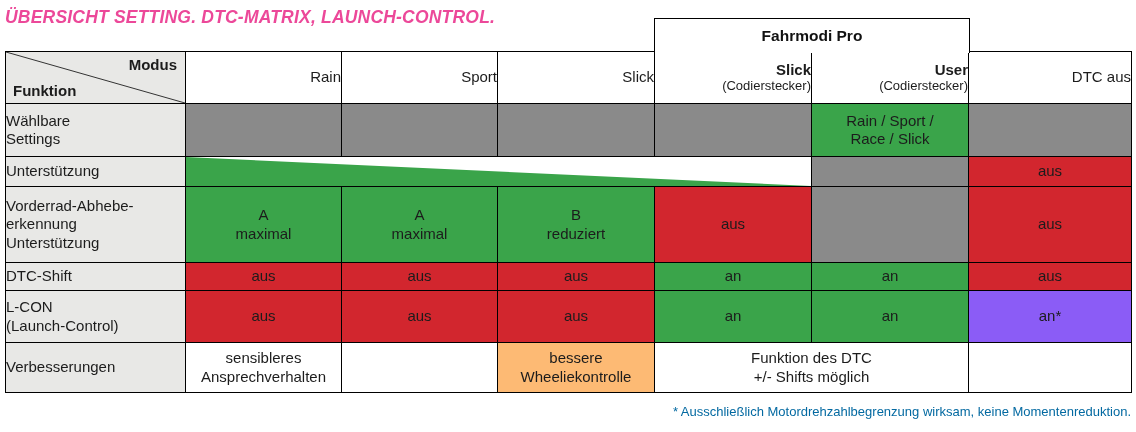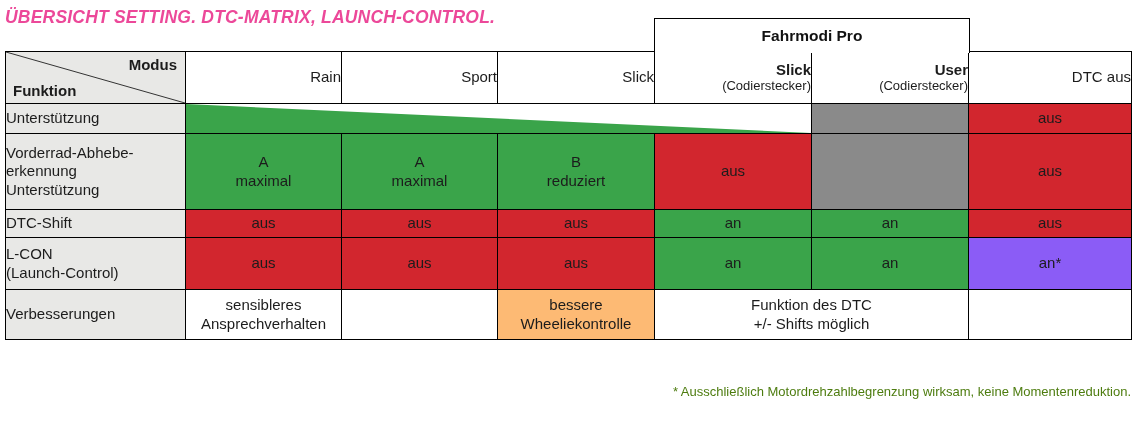--- a/index.html
+++ b/index.html
@@ -38,21 +38,21 @@
   td.diag svg{position:absolute;left:0;top:0;width:100%;height:100%;}
   .diag .modus{position:absolute;top:4px;right:8px;font-weight:bold;font-size:15px;}
   .diag .funktion{position:absolute;bottom:3px;left:7px;font-weight:bold;font-size:15px;}
   td.wedge-cell{position:relative;background:#fff;}
   .wedge{
     position:absolute;left:0;top:0;width:100%;height:100%;
     background:var(--green,#3aa44a);
     clip-path:polygon(0 0,100% 100%,0 100%);
   }
   .footnote{
-    position:absolute;right:5px;top:384px;font-size:13px;color:#4d7c0f;white-space:nowrap;
+    position:absolute;right:5px;top:404px;font-size:13px;color:#0369a1;white-space:nowrap;
   }
   
   tr.r-hdr{height:52px;} tr.r-settings{height:53px;} tr.r-unterst{height:30px;}
   tr.r-vorderrad{height:76px;} tr.r-dtcshift{height:28px;} tr.r-lcon{height:52px;}
   tr.r-verb{height:50px;}
 </style>
 </head>
 <body>
 
 <div class="page">
@@ -100,20 +100,31 @@
         </td>
         <td class="hdr">
           <div class="main b">User</div>
           <div class="sub">(Codierstecker)</div>
         </td>
         <td class="hdr">
           <div class="main">DTC aus</div>
         </td>
       </tr>
 
+      <tr class="r-settings">
+        <td class="lbl">Wählbare
+Settings</td>
+        <td class="val" style="background-color: rgb(138, 138, 138);"></td>
+        <td class="val" style="background-color: rgb(138, 138, 138);"></td>
+        <td class="val" style="background-color: rgb(138, 138, 138);"></td>
+        <td class="val" style="background-color: rgb(138, 138, 138);"></td>
+        <td class="val" style="background-color: rgb(58, 164, 74);">Rain / Sport /
+Race / Slick</td>
+        <td class="val" style="background-color: rgb(138, 138, 138);"></td>
+      </tr>
 
       <tr class="r-unterst">
         <td class="lbl">Unterstützung</td>
         <td class="wedge-cell" colspan="4">
           <div class="wedge"></div>
         </td>
         <td class="val" style="background-color: rgb(138, 138, 138);"></td>
         <td class="val" style="background-color: rgb(210, 38, 46);">aus</td>
       </tr>
 

